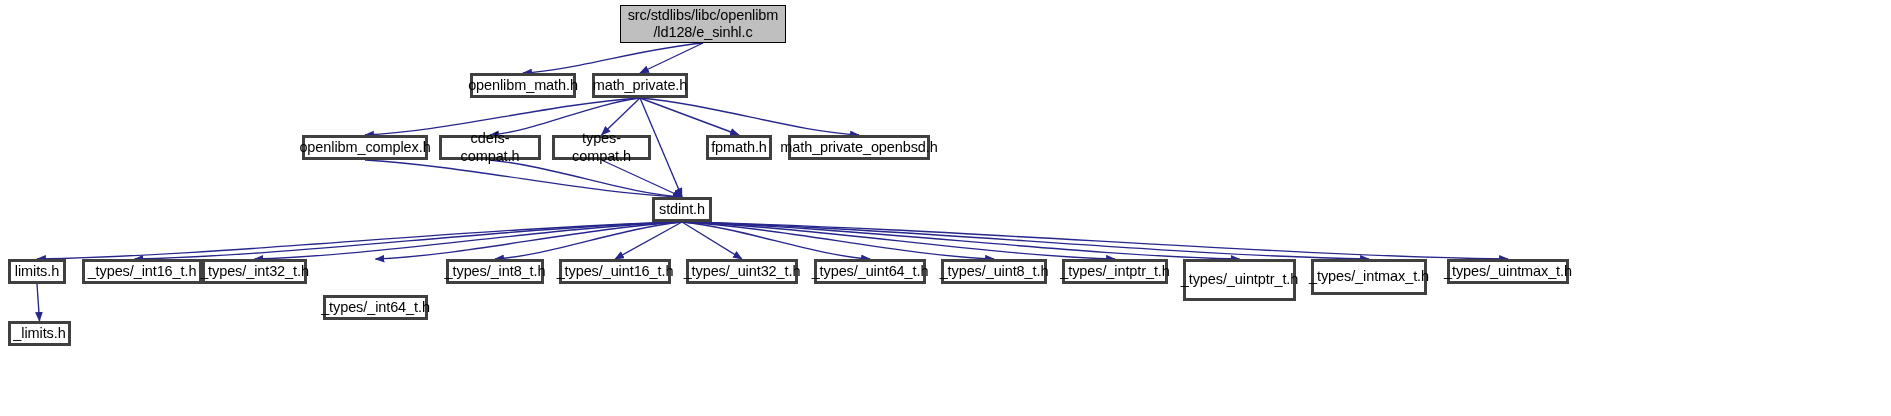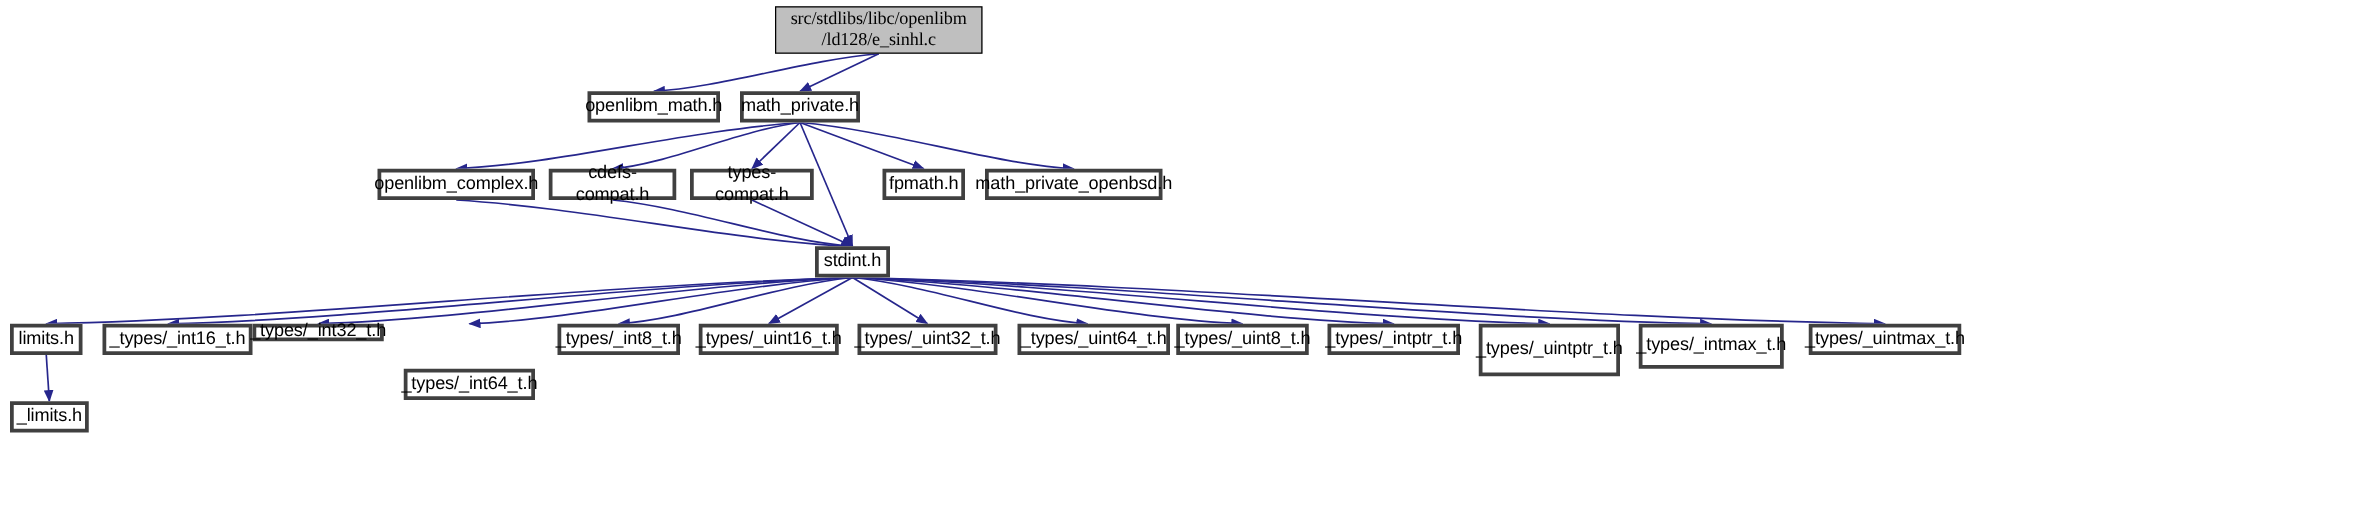--- a/index.html
+++ b/index.html
@@ -36,21 +36,20 @@
     display: flex;
     align-items: center;
     justify-content: center;
     text-align: center;
     white-space: pre;
     letter-spacing: -0.1px;
   }
   .node.root {
     background: #bfbfbf;
     border: 1px solid #000000;
-    font-family: Liberation Serif, serif;
   }
   .node-label {
     display: block;
     white-space: pre-line;
   }
 </style>
 </head>
 <body>
 
 <div id="graph">
@@ -94,26 +93,26 @@
       <div class="node" style="left: 470px; top: 73px; width: 106px; height: 25px;"><span class="node-label">openlibm_math.h</span></div>
       <div class="node" style="left: 592px; top: 73px; width: 96px; height: 25px;"><span class="node-label">math_private.h</span></div>
       <div class="node" style="left: 302px; top: 135px; width: 126px; height: 25px;"><span class="node-label">openlibm_complex.h</span></div>
       <div class="node" style="left: 439px; top: 135px; width: 102px; height: 25px;"><span class="node-label">cdefs-compat.h</span></div>
       <div class="node" style="left: 552px; top: 135px; width: 99px; height: 25px;"><span class="node-label">types-compat.h</span></div>
       <div class="node" style="left: 706px; top: 135px; width: 66px; height: 25px;"><span class="node-label">fpmath.h</span></div>
       <div class="node" style="left: 788px; top: 135px; width: 142px; height: 25px;"><span class="node-label">math_private_openbsd.h</span></div>
       <div class="node" style="left: 652px; top: 197px; width: 60px; height: 25px;"><span class="node-label">stdint.h</span></div>
       <div class="node" style="left: 8px; top: 259px; width: 58px; height: 25px;"><span class="node-label">limits.h</span></div>
       <div class="node" style="left: 82px; top: 259px; width: 120px; height: 25px;"><span class="node-label">_types/_int16_t.h</span></div>
-      <div class="node" style="left: 202px; top: 259px; width: 105px; height: 14px;"><span class="node-label">_types/_int32_t.h</span></div>
+      <div class="node" style="left: 202px; top: 259px; width: 105px; height: 25px;"><span class="node-label">_types/_int32_t.h</span></div>
       <div class="node" style="left: 323px; top: 259px; width: 105px; height: 25px; margin-top: 36px;"><span class="node-label">_types/_int64_t.h</span></div>
       <div class="node" style="left: 446px; top: 259px; width: 98px; height: 25px;"><span class="node-label">_types/_int8_t.h</span></div>
       <div class="node" style="left: 559px; top: 259px; width: 112px; height: 25px;"><span class="node-label">_types/_uint16_t.h</span></div>
       <div class="node" style="left: 686px; top: 259px; width: 112px; height: 25px;"><span class="node-label">_types/_uint32_t.h</span></div>
-      <div class="node" style="left: 814px; top: 259px; width: 122px; height: 25px; text-align: right;"><span class="node-label">_types/_uint64_t.h</span></div>
+      <div class="node" style="left: 814px; top: 259px; width: 112px; height: 25px; text-align: right;"><span class="node-label">_types/_uint64_t.h</span></div>
       <div class="node" style="left: 941px; top: 259px; width: 106px; height: 25px;"><span class="node-label">_types/_uint8_t.h</span></div>
       <div class="node" style="left: 1062px; top: 259px; width: 106px; height: 25px;"><span class="node-label">_types/_intptr_t.h</span></div>
       <div class="node" style="left: 1183px; top: 259px; width: 113px; height: 42px;"><span class="node-label">_types/_uintptr_t.h</span></div>
       <div class="node" style="left: 1311px; top: 259px; width: 116px; height: 36px;"><span class="node-label">_types/_intmax_t.h</span></div>
       <div class="node" style="left: 1447px; top: 259px; width: 122px; height: 25px;"><span class="node-label">_types/_uintmax_t.h</span></div>
       <div class="node" style="left: 8px; top: 321px; width: 63px; height: 25px;"><span class="node-label">_limits.h</span></div>
     </div>
 </div>
 
 </body></html>

